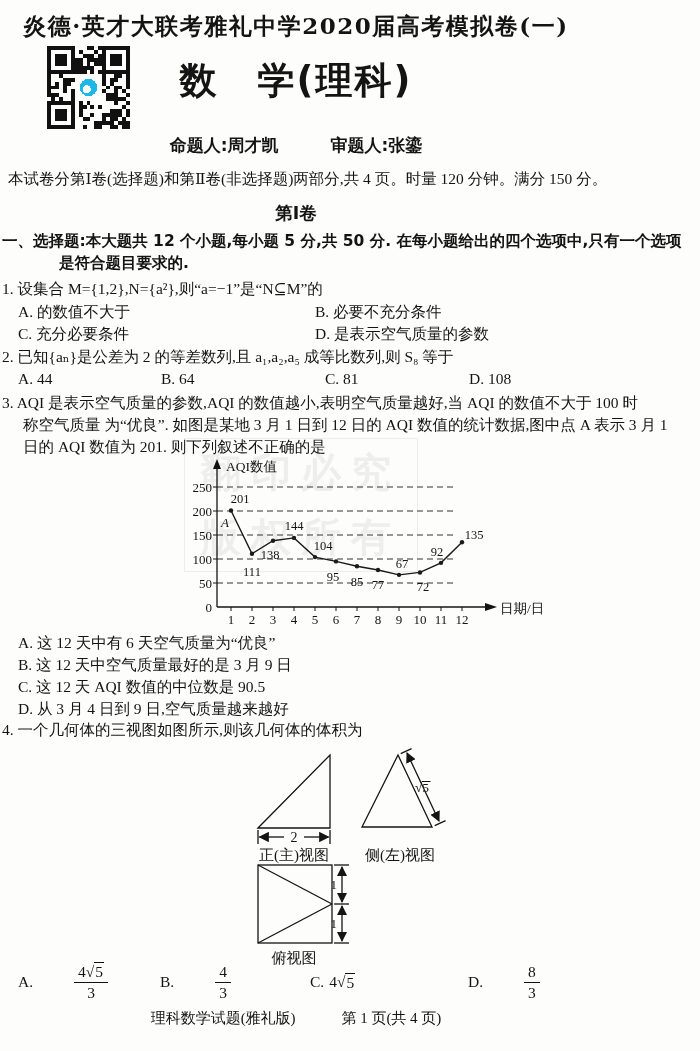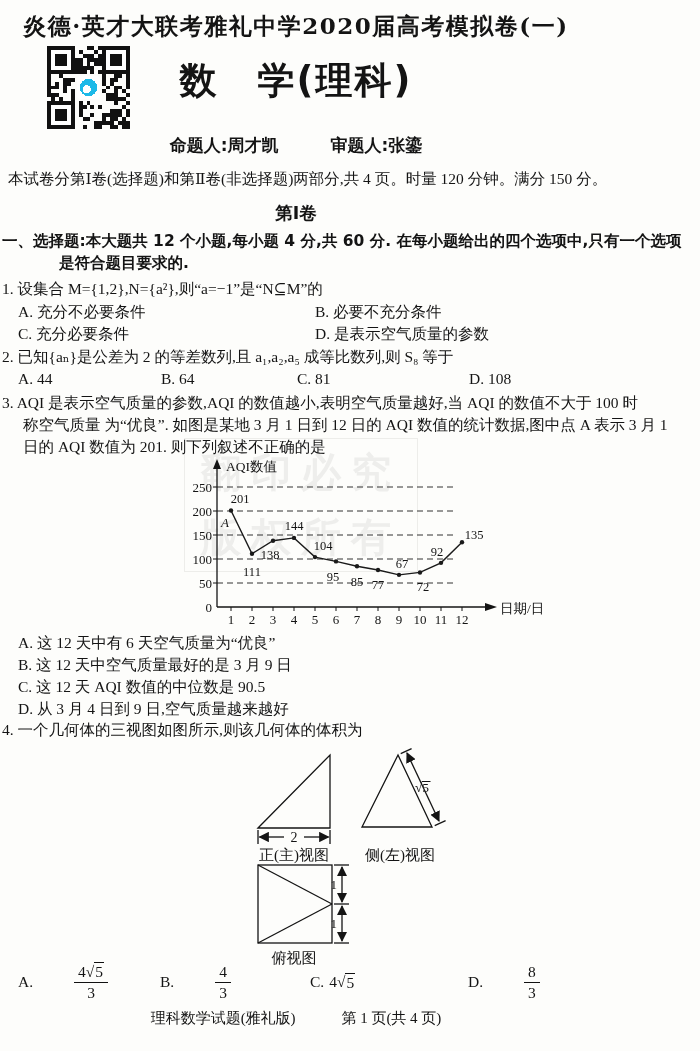--- a/index.html
+++ b/index.html
@@ -194,33 +194,33 @@
 
   <div class="abs ctr examiners nw z1">
     <span>命题人:周才凯</span>
     <span>审题人:张鎏</span>
   </div>
 
   <div class="abs intro nw z1">本试卷分第Ⅰ卷(选择题)和第Ⅱ卷(非选择题)两部分,共 4 页。时量 120 分钟。满分 150 分。</div>
 
   <div class="abs ctr part1 nw z1">第Ⅰ卷</div>
 
-  <div class="abs sec-line nw z1" style="top:231px;left:2px;">一、选择题:本大题共 12 个小题,每小题 4 分,共 60 分. 在每小题给出的四个选项中,只有一个选项</div>
+  <div class="abs sec-line nw z1" style="top:231px;left:2px;">一、选择题:本大题共 12 个小题,每小题 5 分,共 50 分. 在每小题给出的四个选项中,只有一个选项</div>
   <div class="abs sec-line nw z1" style="top:253px;left:24px;margin-left:35px;">是符合题目要求的.</div>
 
   <div class="abs body-line nw z1" style="top:279px;left:2px;">1. 设集合 M={1,2},N={a²},则“a=−1”是“N⊆M”的</div>
-  <div class="abs opt-cell nw z1" style="top:302px;left:18px;">A. 充分不必要条件</div>
+  <div class="abs opt-cell nw z1" style="top:302px;left:18px;">A. 的数值不大于</div>
   <div class="abs opt-cell nw z1" style="top:302px;left:315px;">B. 必要不充分条件</div>
   <div class="abs opt-cell nw z1" style="top:324px;left:18px;">C. 充分必要条件</div>
   <div class="abs opt-cell nw z1" style="top:324px;left:315px;">D. 是表示空气质量的参数</div>
 
   <div class="abs body-line nw z1" style="top:347px;left:2px;">2. 已知{aₙ}是公差为 2 的等差数列,且 a₁,a₂,a₅ 成等比数列,则 S₈ 等于</div>
   <div class="abs opt-cell nw z1" style="top:370px;left:18px;">A. 44</div>
   <div class="abs opt-cell nw z1" style="top:370px;left:161px;">B. 64</div>
-  <div class="abs opt-cell nw z1" style="top:370px;left:297px;">C. 81</div>
+  <div class="abs opt-cell nw z1" style="top:370px;left:325px;">C. 81</div>
   <div class="abs opt-cell nw z1" style="top:370px;left:469px;">D. 108</div>
 
   <div class="abs body-line nw z1" style="top:393px;left:2px;">3. AQI 是表示空气质量的参数,AQI 的数值越小,表明空气质量越好,当 AQI 的数值不大于 100 时</div>
   <div class="abs body-line nw z1" style="top:415px;left:23px;">称空气质量 为“优良”. 如图是某地 3 月 1 日到 12 日的 AQI 数值的统计数据,图中点 A 表示 3 月 1</div>
   <div class="abs body-line nw z1" style="top:437px;left:23px;">日的 AQI 数值为 201. 则下列叙述不正确的是</div>
 
   <svg class="abs chartbox" id="aqi-chart" width="410" height="172" viewBox="0 0 410 172">
       <line x1="67" y1="127" x2="307" y2="127" stroke="#333" stroke-width="1" stroke-dasharray="6,4"></line>
       <line x1="67" y1="103" x2="307" y2="103" stroke="#333" stroke-width="1" stroke-dasharray="6,4"></line>
       <line x1="67" y1="79" x2="307" y2="79" stroke="#333" stroke-width="1" stroke-dasharray="6,4"></line>

